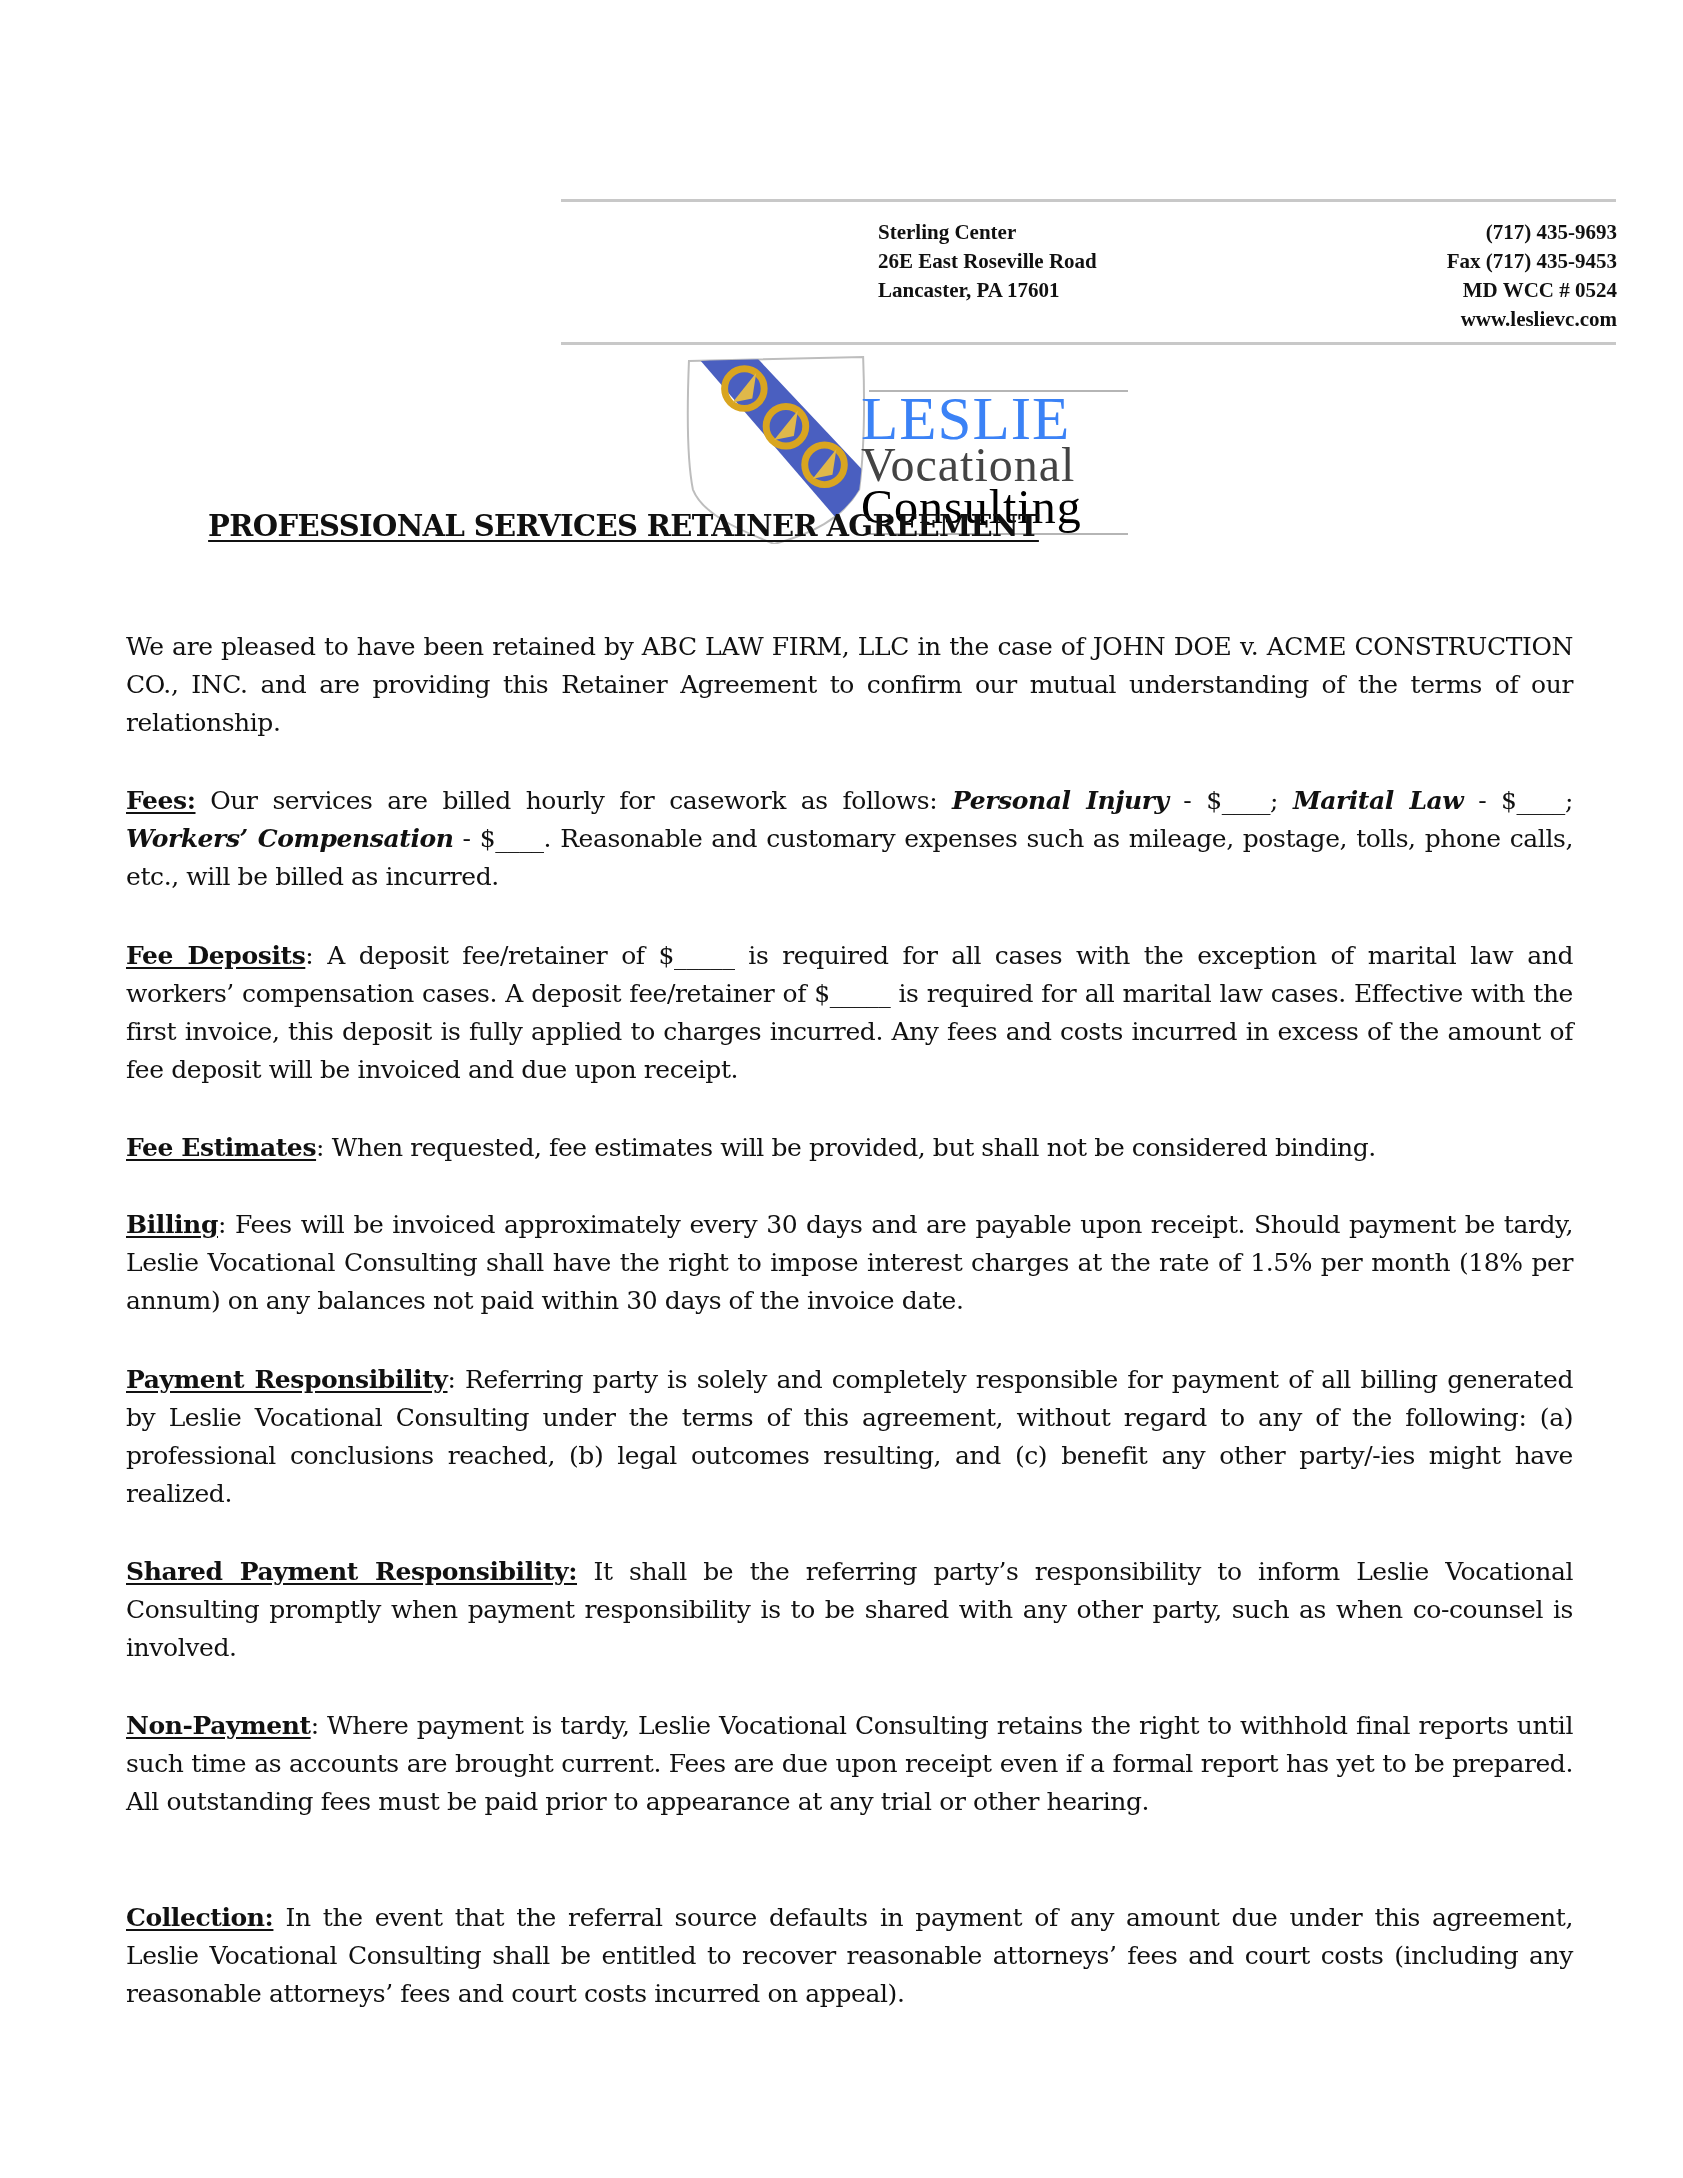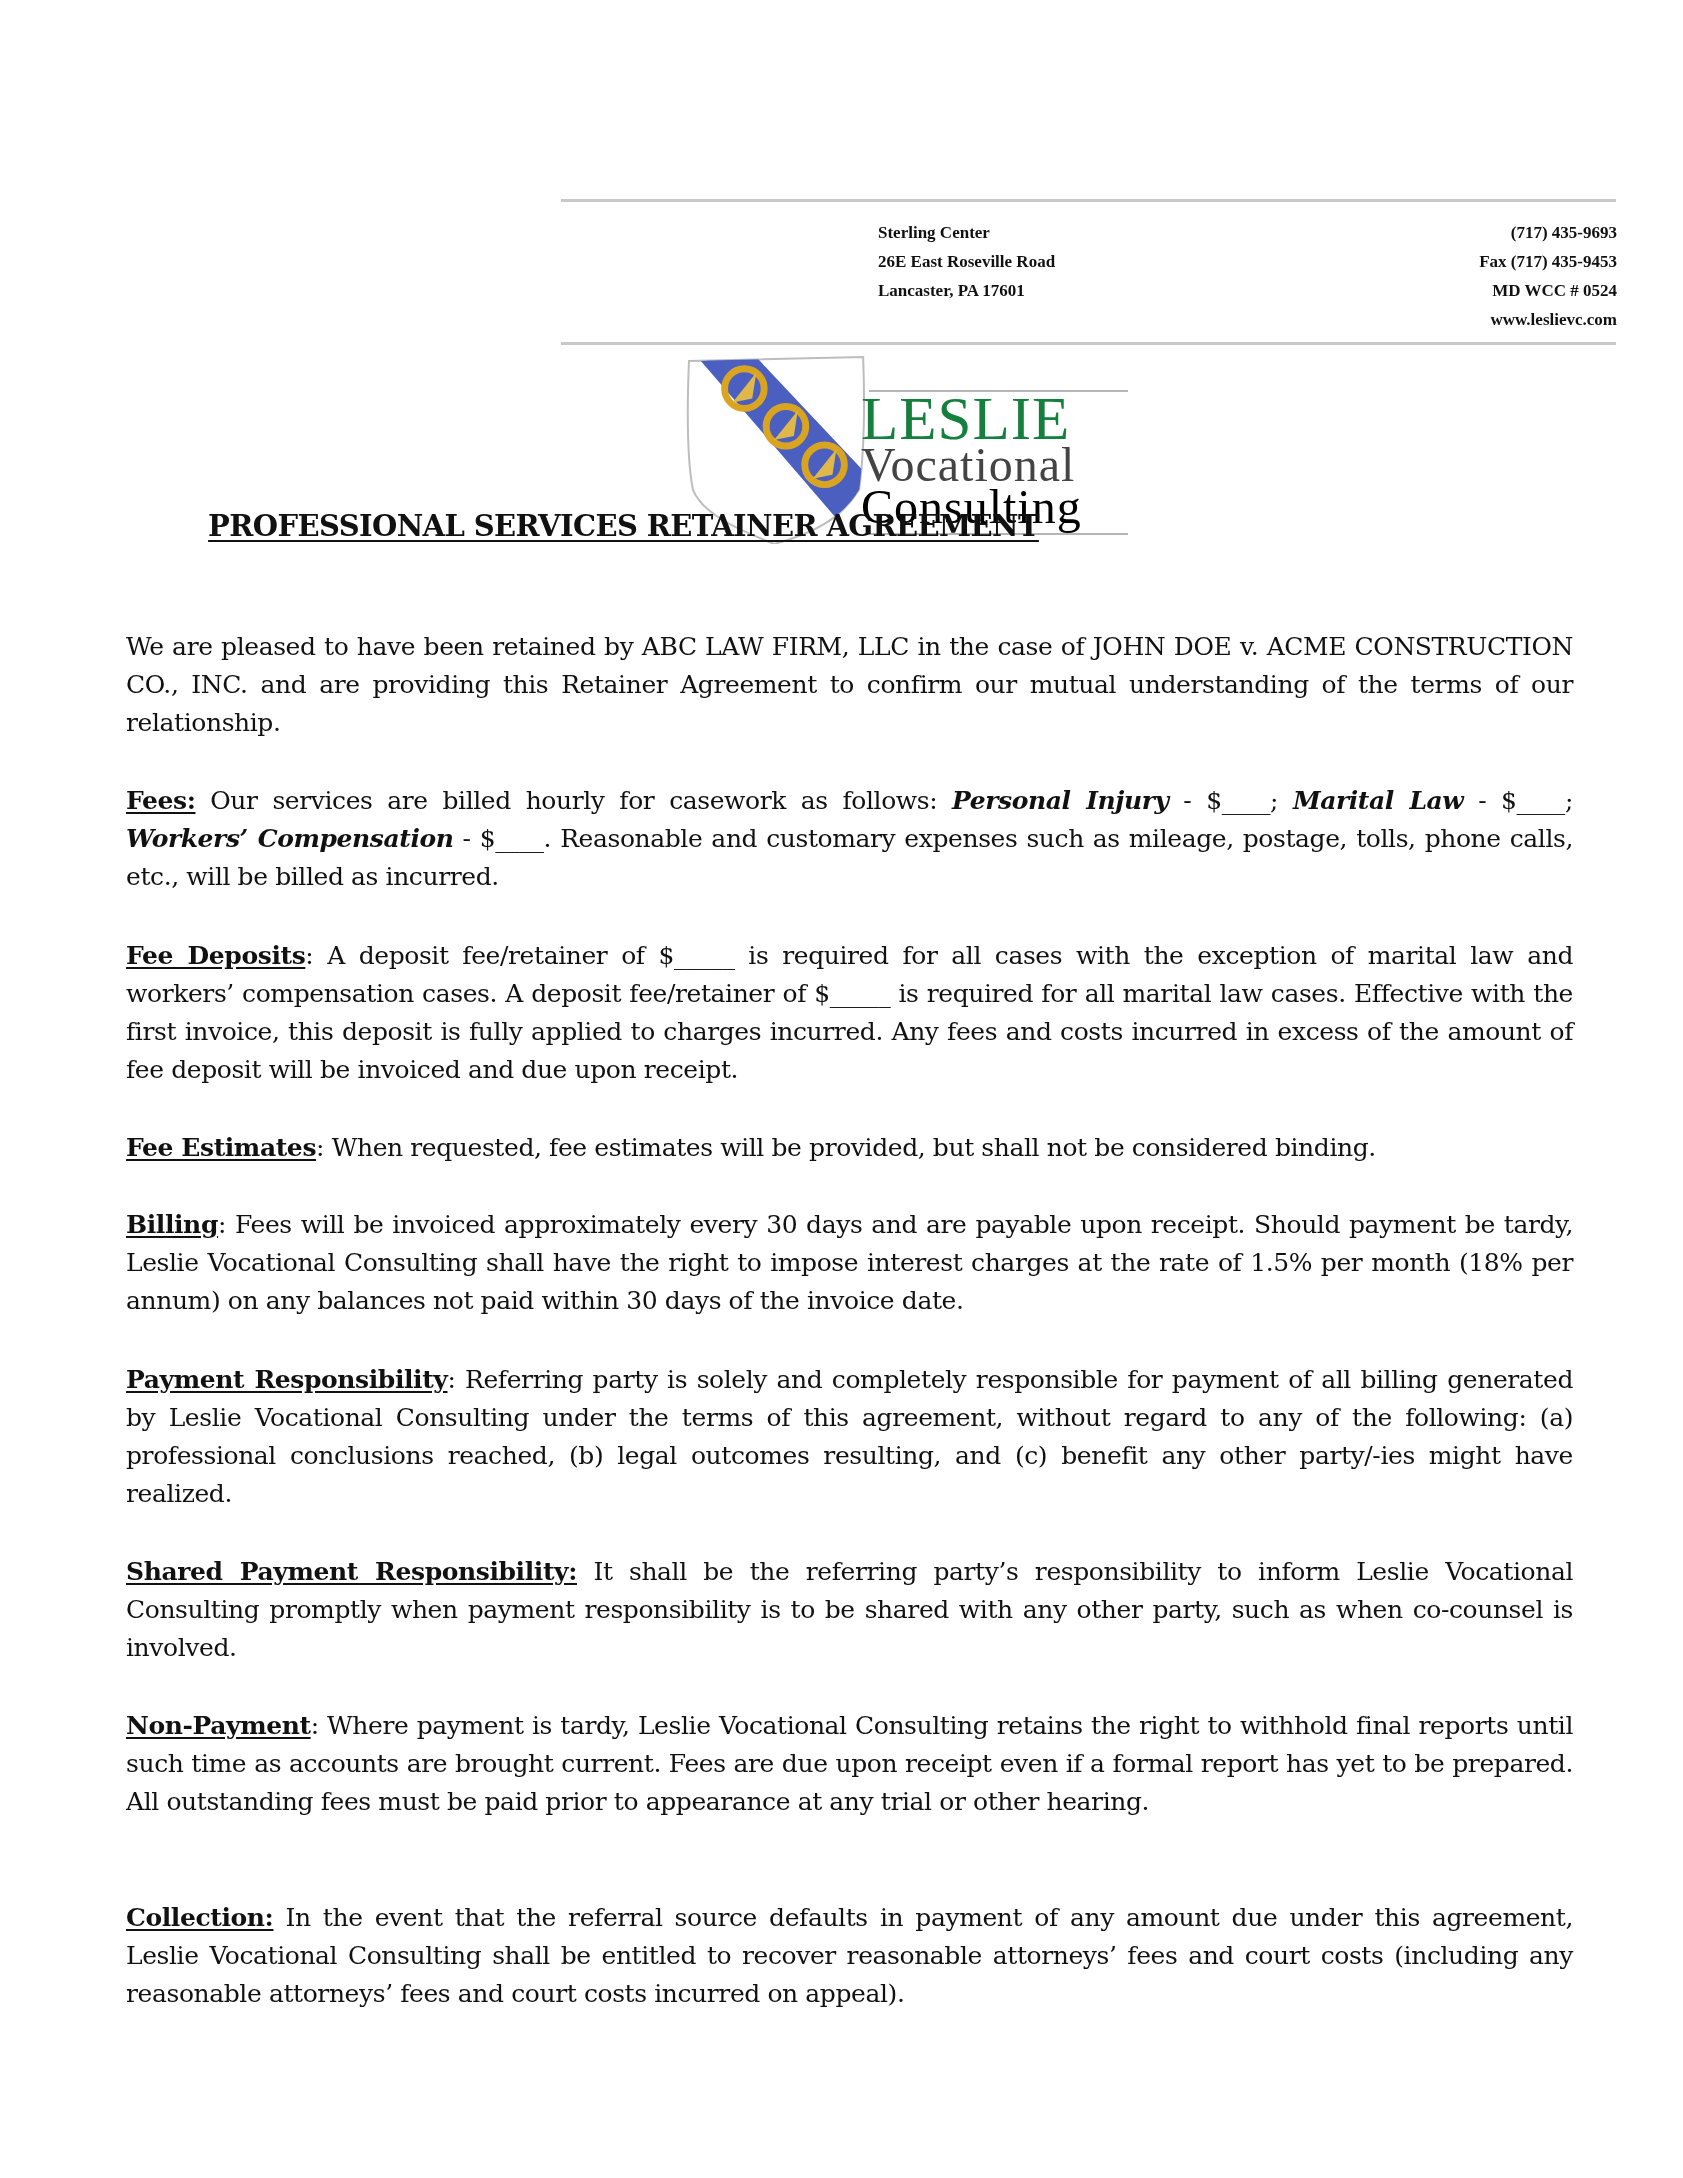--- a/index.html
+++ b/index.html
@@ -2,27 +2,27 @@
 <html><head>
 <meta charset="utf-8">
 <style>
   html, body { margin: 0; padding: 0; background: #ffffff; }
   body { width: 1683px; height: 2178px; position: relative; overflow: hidden; color: #111; }
 
   .rule { position: absolute; left: 561px; width: 1055px; height: 3px; background: #c8c8c8; }
   .rule.top { top: 199px; }
   .rule.bottom { top: 342px; }
 
-  .contact { position: absolute; top: 218px; font-family: "Liberation Serif", serif; font-weight: bold; font-size: 17px; line-height: 29px; color: #111; }
+  .contact { position: absolute; top: 218px; font-family: "Liberation Serif", serif; font-weight: bold; font-size: 21px; line-height: 29px; color: #111; }
   .contact.left { left: 878px; }
   .contact.right { right: 66px; text-align: right; }
   .contact div { white-space: nowrap; }
 
   .logo { position: absolute; left: 683px; top: 351px; width: 485px; height: 193px; }
-  .logo-word { position: absolute; left: 861px; font-family: "Liberation Serif", serif; color: #15803d; white-space: nowrap; letter-spacing: 1px; }
+  .logo-word { position: absolute; left: 861px; font-family: "Liberation Serif", serif; color: #3b82f6; white-space: nowrap; letter-spacing: 1px; }
   .logo-word.w1 { top: 388px; font-size: 61px; line-height: 61px; }
   .logo-word.w2 { top: 441px; font-size: 48px; line-height: 48px; color: #444; text-align: right; }
   .logo-word.w3 { top: 483px; font-size: 48px; line-height: 48px; color: #000000; }
   .logo-line { position: absolute; left: 869px; width: 259px; height: 2px; background: #b5b5b5; }
   .logo-line.a { top: 390px; }
   .logo-line.b { top: 533px; }
 
   .title { position: absolute; left: 0; width: 1384px; top: 473px; text-align: center; font-family: "DejaVu Serif", serif; font-weight: bold; font-size: 29px; letter-spacing: -0.6px; margin-top: 36px; }
   .title span { text-decoration: underline; text-decoration-thickness: 2px; text-underline-offset: 4px; margin-left: -137px; }
 

